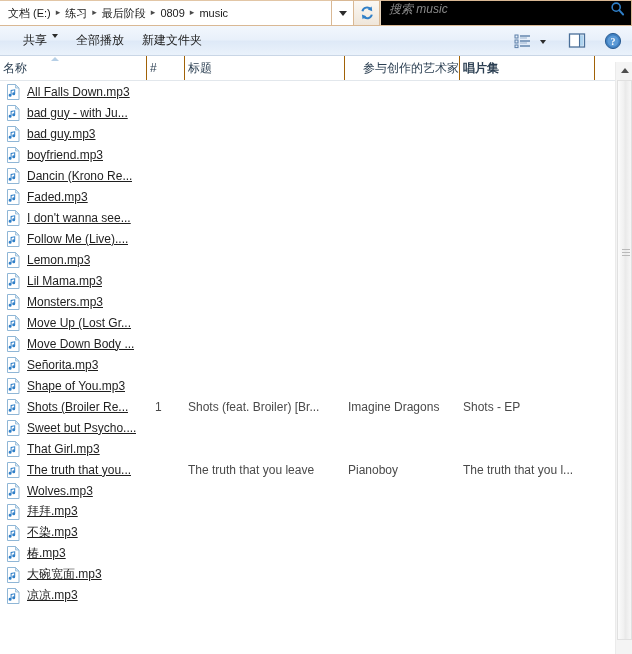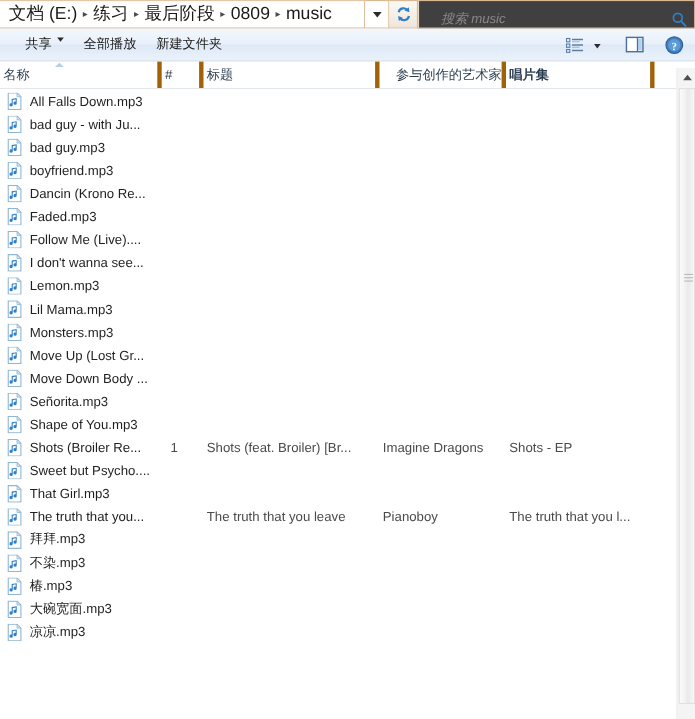--- a/index.html
+++ b/index.html
@@ -27,21 +27,21 @@
     height: 26px;
     background: #ffffff;
     border: 1px solid #d9b894;
     border-left: none;
     border-top: 1px solid #e2c6a6;
     padding: 0 2px 0 4px;
     overflow: hidden;
     white-space: nowrap;
   }
   .crumb {
-    font-size: 16px;
+    font-size: 11px;
     color: #1a1a1a;
     padding: 1px 4px;
     line-height: 16px;
     cursor: default;
   }
   .crumb-sep {
     color: #4a4a4a;
     font-size: 9px;
     padding: 0 1px;
     position: relative;
@@ -69,26 +69,26 @@
     align-items: center;
     justify-content: center;
     background: linear-gradient(to bottom,#fbf8f4,#efe6da);
     border: 1px solid #d9b894;
     border-left: none;
     height: 26px;
   }
   .search-box {
     flex: 1 1 auto;
     display: flex;
-    align-items: flex-end;
-    background: #404040;
+    align-items: flex-start;
+    background: #000000;
     border: 1px solid #d9b894;
     border-left: 1px solid #e8d5bd;
     height: 26px;
-    padding: 0 4px 0 20px;
+    padding: 0 4px 0 8px;
   }
   .search-text {
     flex: 1 1 auto;
     font-size: 12px;
     color: #8a8a8a;
     font-style: italic;
     line-height: 16px;
     white-space: nowrap;
     overflow: hidden;
   }
@@ -137,21 +137,21 @@
     background: #ffffff;
     border-bottom: 1px solid #e2e7ec;
     font-size: 12px;
     color: #2b3f52;
   }
   .col {
     position: relative;
     display: flex;
     align-items: center;
     padding-left: 3px;
-    border-right: 4px solid #a16207;
+    border-right: 1px solid #a16207;
     white-space: nowrap;
     overflow: hidden;
     cursor: default;
   }
   .col.sorted::after {
     content: "";
     position: absolute;
     top: 1px;
     left: 50%;
     margin-left: -22px;
@@ -187,21 +187,21 @@
     white-space: nowrap;
     text-overflow: clip;
     display: flex;
     align-items: center;
   }
   .cell-name { flex: 0 0 147px; padding-left: 6px; gap: 6px; }
   .cell-num  { flex: 0 0 38px; padding-left: 8px; color:#4a4a4a; }
   .cell-title{ flex: 0 0 160px; padding-left: 3px; color:#4a4a4a; }
   .cell-artist{flex: 0 0 115px; padding-left: 3px; color:#4a4a4a; }
   .cell-album{ flex: 0 0 135px; padding-left: 3px; color:#4a4a4a; }
-  .fname { overflow: hidden; white-space: nowrap; }
+  .fname { overflow: hidden; white-space: nowrap; text-decoration: underline; }
 
   .mp3icon { flex: 0 0 15px; width: 15px; height: 16px; display:block; }
 
   
   .vscroll {
     position: absolute;
     top: 62px;
     right: 0;
     width: 17px;
     height: 592px;
@@ -441,35 +441,35 @@
         <div class="cell cell-artist"></div>
         <div class="cell cell-album"></div>
       </div>
       <div class="row">
         <div class="cell cell-name">
           <svg class="mp3icon" viewBox="0 0 15 16">
             <path d="M1.5 0.5 H9.5 L13 4 V15.5 H1.5 Z" fill="#ffffff" stroke="#8fb6d6" stroke-width="1"></path>
             <path d="M9.5 0.5 L13 4 H9.5 Z" fill="#d8e9f6" stroke="#8fb6d6" stroke-width="0.8"></path>
             <path d="M9.2 5.2 v4.6 a1.5 1.5 0 1 1 -1 -1.4 V6.2 L5.6 6.9 v4.4 a1.5 1.5 0 1 1 -1 -1.4 V5.9 Z" fill="#2f7fc8"></path>
           </svg>
+          <span class="fname">I don't wanna see...</span>
+        </div>
+        <div class="cell cell-num"></div>
+        <div class="cell cell-title"></div>
+        <div class="cell cell-artist"></div>
+        <div class="cell cell-album"></div>
+      </div>
+      <div class="row">
+        <div class="cell cell-name">
+          <svg class="mp3icon" viewBox="0 0 15 16">
+            <path d="M1.5 0.5 H9.5 L13 4 V15.5 H1.5 Z" fill="#ffffff" stroke="#8fb6d6" stroke-width="1"></path>
+            <path d="M9.5 0.5 L13 4 H9.5 Z" fill="#d8e9f6" stroke="#8fb6d6" stroke-width="0.8"></path>
+            <path d="M9.2 5.2 v4.6 a1.5 1.5 0 1 1 -1 -1.4 V6.2 L5.6 6.9 v4.4 a1.5 1.5 0 1 1 -1 -1.4 V5.9 Z" fill="#2f7fc8"></path>
+          </svg>
           <span class="fname">Follow Me (Live)....</span>
-        </div>
-        <div class="cell cell-num"></div>
-        <div class="cell cell-title"></div>
-        <div class="cell cell-artist"></div>
-        <div class="cell cell-album"></div>
-      </div>
-      <div class="row">
-        <div class="cell cell-name">
-          <svg class="mp3icon" viewBox="0 0 15 16">
-            <path d="M1.5 0.5 H9.5 L13 4 V15.5 H1.5 Z" fill="#ffffff" stroke="#8fb6d6" stroke-width="1"></path>
-            <path d="M9.5 0.5 L13 4 H9.5 Z" fill="#d8e9f6" stroke="#8fb6d6" stroke-width="0.8"></path>
-            <path d="M9.2 5.2 v4.6 a1.5 1.5 0 1 1 -1 -1.4 V6.2 L5.6 6.9 v4.4 a1.5 1.5 0 1 1 -1 -1.4 V5.9 Z" fill="#2f7fc8"></path>
-          </svg>
-          <span class="fname">I don't wanna see...</span>
         </div>
         <div class="cell cell-num"></div>
         <div class="cell cell-title"></div>
         <div class="cell cell-artist"></div>
         <div class="cell cell-album"></div>
       </div>
       <div class="row">
         <div class="cell cell-name">
           <svg class="mp3icon" viewBox="0 0 15 16">
             <path d="M1.5 0.5 H9.5 L13 4 V15.5 H1.5 Z" fill="#ffffff" stroke="#8fb6d6" stroke-width="1"></path>
@@ -615,20 +615,34 @@
             <path d="M1.5 0.5 H9.5 L13 4 V15.5 H1.5 Z" fill="#ffffff" stroke="#8fb6d6" stroke-width="1"></path>
             <path d="M9.5 0.5 L13 4 H9.5 Z" fill="#d8e9f6" stroke="#8fb6d6" stroke-width="0.8"></path>
             <path d="M9.2 5.2 v4.6 a1.5 1.5 0 1 1 -1 -1.4 V6.2 L5.6 6.9 v4.4 a1.5 1.5 0 1 1 -1 -1.4 V5.9 Z" fill="#2f7fc8"></path>
           </svg>
           <span class="fname">The truth that you...</span>
         </div>
         <div class="cell cell-num"></div>
         <div class="cell cell-title">The truth that you leave</div>
         <div class="cell cell-artist">Pianoboy</div>
         <div class="cell cell-album">The truth that you l...</div>
+      </div>
+      <div class="row">
+        <div class="cell cell-name">
+          <svg class="mp3icon" viewBox="0 0 15 16">
+            <path d="M1.5 0.5 H9.5 L13 4 V15.5 H1.5 Z" fill="#ffffff" stroke="#8fb6d6" stroke-width="1"></path>
+            <path d="M9.5 0.5 L13 4 H9.5 Z" fill="#d8e9f6" stroke="#8fb6d6" stroke-width="0.8"></path>
+            <path d="M9.2 5.2 v4.6 a1.5 1.5 0 1 1 -1 -1.4 V6.2 L5.6 6.9 v4.4 a1.5 1.5 0 1 1 -1 -1.4 V5.9 Z" fill="#2f7fc8"></path>
+          </svg>
+          <span class="fname">Wolves.mp3</span>
+        </div>
+        <div class="cell cell-num"></div>
+        <div class="cell cell-title"></div>
+        <div class="cell cell-artist"></div>
+        <div class="cell cell-album"></div>
       </div>
       <div class="row">
         <div class="cell cell-name">
           <svg class="mp3icon" viewBox="0 0 15 16">
             <path d="M1.5 0.5 H9.5 L13 4 V15.5 H1.5 Z" fill="#ffffff" stroke="#8fb6d6" stroke-width="1"></path>
             <path d="M9.5 0.5 L13 4 H9.5 Z" fill="#d8e9f6" stroke="#8fb6d6" stroke-width="0.8"></path>
             <path d="M9.2 5.2 v4.6 a1.5 1.5 0 1 1 -1 -1.4 V6.2 L5.6 6.9 v4.4 a1.5 1.5 0 1 1 -1 -1.4 V5.9 Z" fill="#2f7fc8"></path>
           </svg>
           <span class="fname">拜拜.mp3</span>
         </div>

